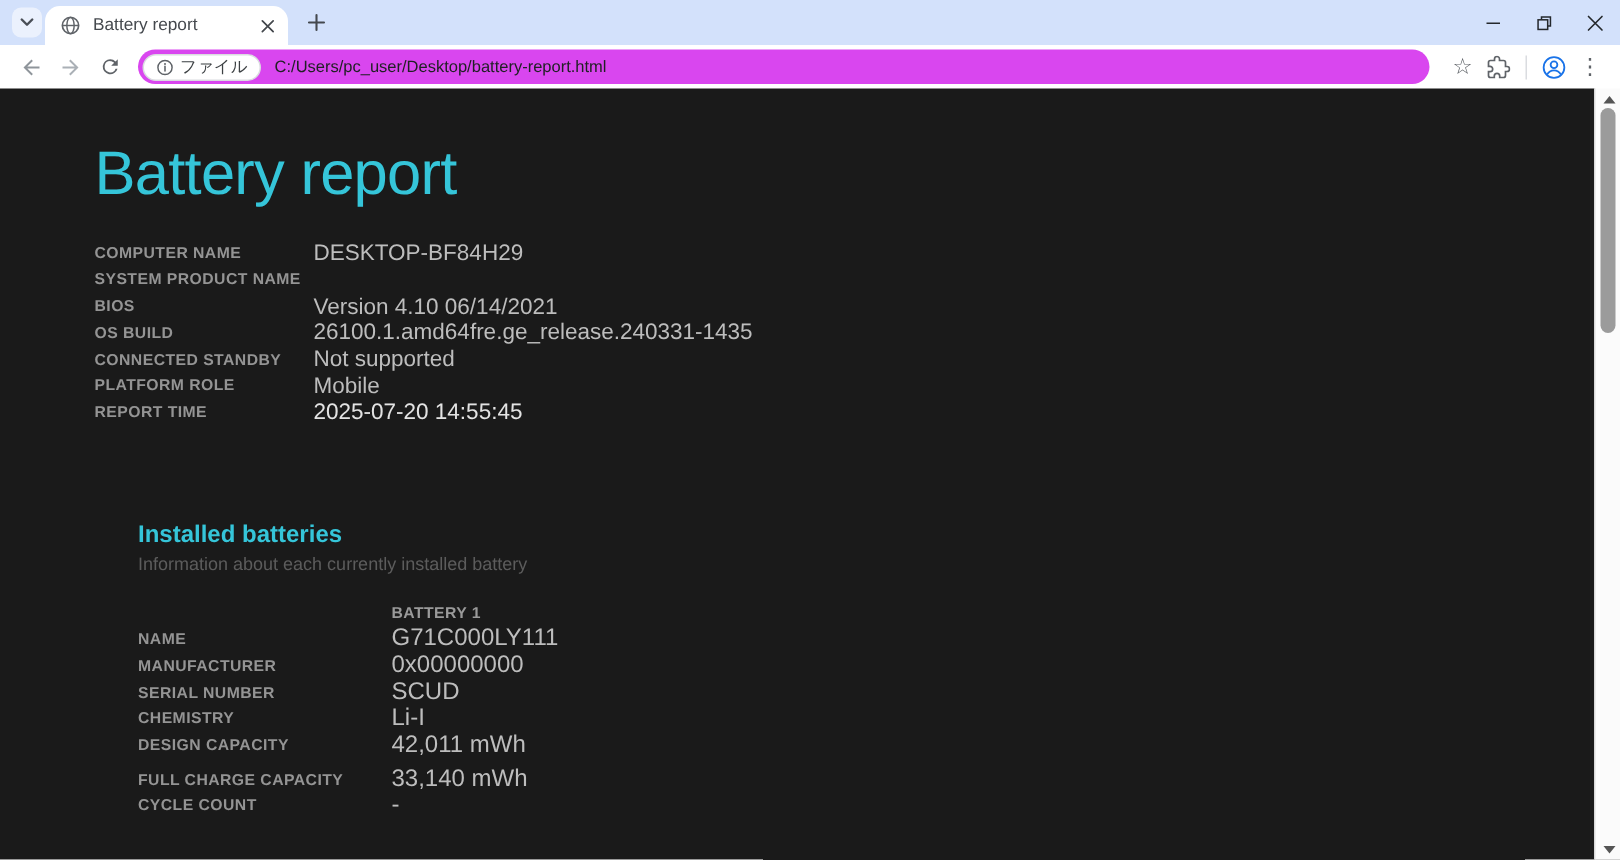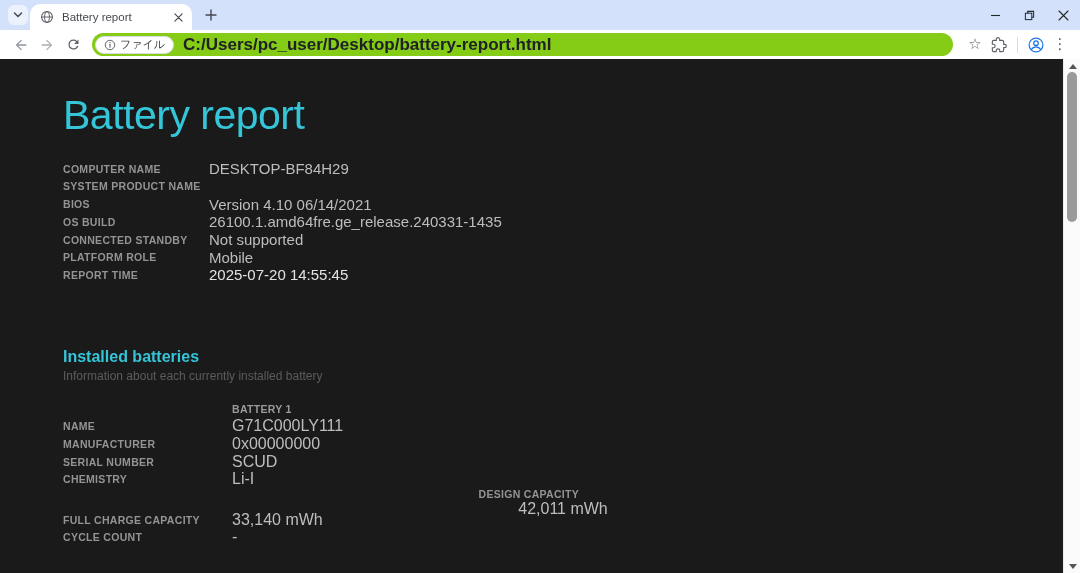--- a/index.html
+++ b/index.html
@@ -15,46 +15,46 @@
   .tab-title { font-size:11.5px; color:#45494e; flex:1; margin-left:8px; white-space:nowrap; overflow:hidden; }
   .tab-close { width:16px; height:16px; border-radius:50%; display:flex; align-items:center; justify-content:center; cursor:pointer; }
   .new-tab { width:22px; height:22px; margin:0 0 4px 8px; border:none; background:transparent; border-radius:50%;
     display:flex; align-items:center; justify-content:center; cursor:pointer; }
   .win-controls { position:absolute; right:0; top:0; height:30px; display:flex; }
   .win-btn { width:34px; height:30px; border:none; background:transparent; display:flex; align-items:center; justify-content:center; cursor:pointer; }
 
   
   .toolbar { height:29px; background:#fff; display:flex; align-items:center; padding:0 8px; flex:none; }
   .nav-btn { width:26px; height:26px; border:none; background:transparent; display:flex; align-items:center; justify-content:center; cursor:pointer; flex:none; }
-  .omnibox { flex:1; height:23px; margin:0 10px 0 6px; background:#84cc16; border-radius:12px; display:flex; align-items:center; padding:0 10px 0 3px; min-width:0; }
+  .omnibox { flex:1; height:23px; margin:0 10px 0 6px; background:#d946ef; border-radius:12px; display:flex; align-items:center; padding:0 10px 0 3px; min-width:0; }
   .chip { display:flex; align-items:center; gap:4px; background:#fff; border:1px solid #dadce0; border-radius:10px; height:18px; padding:0 8px; flex:none; }
   .chip-label { font-size:11px; color:#3c4043; }
-  .url { font-size:17px; color:#202124; margin-left:9px; white-space:nowrap; overflow:hidden;font-weight:bold; }
+  .url { font-size:11px; color:#202124; margin-left:9px; white-space:nowrap; overflow:hidden; }
   .tool-icon { width:24px; height:24px; border:none; background:transparent; display:flex; align-items:center; justify-content:center; cursor:pointer; flex:none; }
   .glyph { font-size:15px; color:#5f6368; font-family:"DejaVu Sans", sans-serif; line-height:1; }
   .tb-divider { width:1px; height:16px; background:#dadce0; margin:0 6px; flex:none; }
 
   
   .content { flex:1; display:flex; min-height:0; }
   .page { flex:1; background:#1a1a1a; padding-left:63px; overflow:hidden; }
   .page-title { margin-top:34px; font-size:41px; font-weight:300; letter-spacing:-0.5px; color:#35c5d9; line-height:1.12; }
 
   .kv-table { margin-top:21px; }
   .kv-row { display:flex; align-items:center; height:17.7px; }
   .kv-label { width:146px; font-size:10.5px; font-weight:bold; letter-spacing:.3px; color:#949494; flex:none; }
   .kv-value { font-size:15px; color:#bdbdbd; white-space:nowrap; }
   .kv-value.bright { color:#e3e3e3; }
 
-  .section { margin-top:64px; }
+  .section { margin-top:64px;margin-left:29px; }
   .section-heading { font-size:16px; font-weight:600; color:#35c5d9; }
   .section-subtitle { margin-top:3px; font-size:12px; color:#5c5c5c; }
 
   .bat-table { margin-top:17px; }
   .bat-row { display:flex; align-items:center; height:17.7px; }
-  .bat-row.gap-after { margin-bottom:5px;flex-direction:column; }
+  .bat-row.gap-after { margin-bottom:5px; }
   .bat-label { width:169px; font-size:10.5px; font-weight:bold; letter-spacing:.3px; color:#949494; flex:none; }
   .bat-header { font-size:10.5px; font-weight:bold; letter-spacing:.3px; color:#9a9a9a; }
   .bat-value { font-size:16px; color:#bdbdbd; white-space:nowrap; }
 
   
   .scrollbar { width:17px; background:#fbfbfb; border-left:1px solid #ececec; position:relative; flex:none; }
   .sb-arrow { position:absolute; left:0; width:17px; height:12px; display:flex; align-items:center; justify-content:center; cursor:pointer; }
   .sb-arrow.up { top:1px; } .sb-arrow.down { bottom:1px; }
   .tri-up { width:0; height:0; border-left:4px solid transparent; border-right:4px solid transparent; border-bottom:5px solid #555; }
   .tri-down { width:0; height:0; border-left:4px solid transparent; border-right:4px solid transparent; border-top:5px solid #555; }

